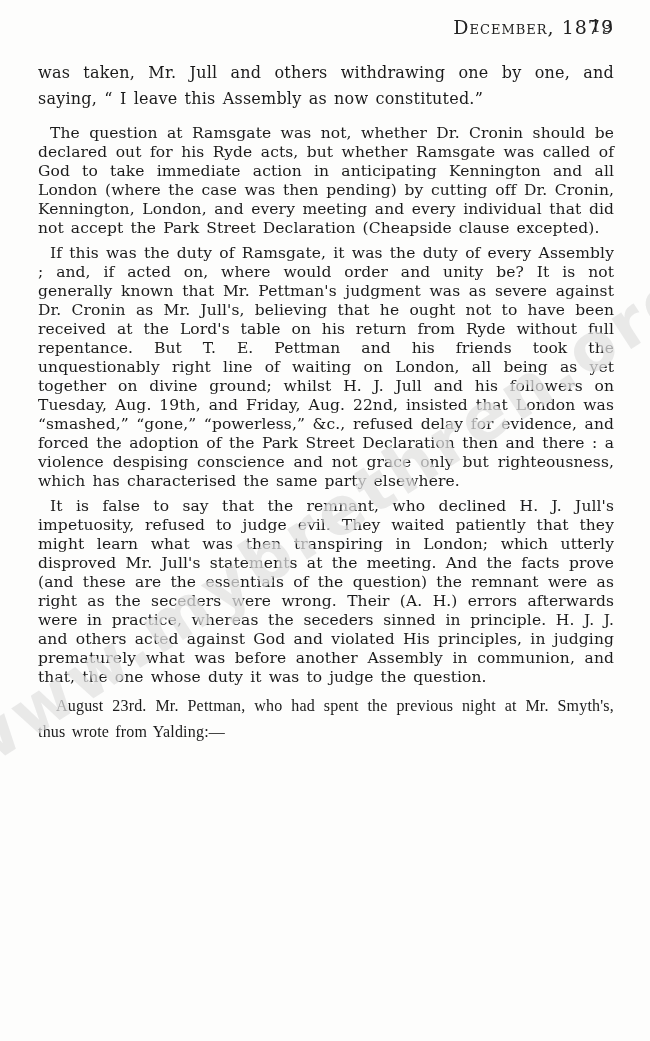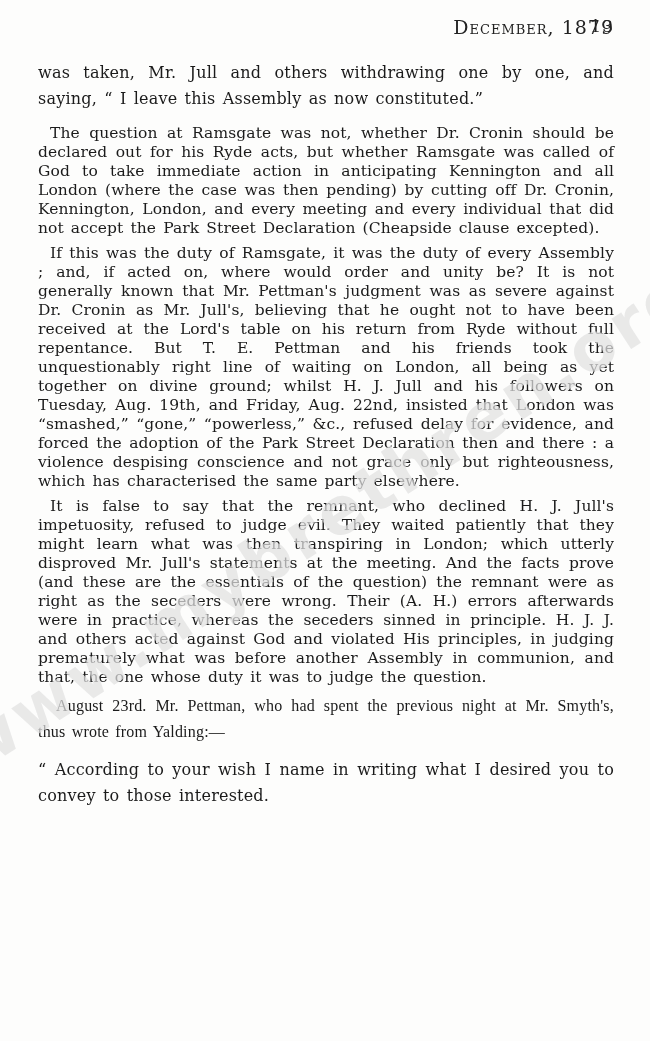--- a/index.html
+++ b/index.html
@@ -95,16 +95,15 @@
     <span class="page-number">13</span>
     <span class="page-date">December, 1879</span>
   </div>
 
   <div class="content">
     <p class="large">was taken, Mr. Jull and others withdrawing one by one, and saying, “ I leave this Assembly as now constituted.”</p>
     <p class="small indent-sm">The question at Ramsgate was not, whether Dr. Cronin should be declared out for his Ryde acts, but whether Ramsgate was called of God to take immediate action in anticipating Kennington and all London (where the case was then pending) by cutting off Dr. Cronin, Kennington, London, and every meeting and every individual that did not accept the Park Street Declaration (Cheapside clause excepted).</p>
     <p class="small indent-sm">If this was the duty of Ramsgate, it was the duty of every Assembly ; and, if acted on, where would order and unity be?  It is not generally known that Mr. Pettman's judgment was as severe against Dr. Cronin as Mr. Jull's, believing that he ought not to have been received at the Lord's table on his return from Ryde without full repentance.  But T. E. Pettman and his friends took the unquestionably right line of waiting on London, all being as yet together on divine ground; whilst H. J. Jull and his followers on Tuesday, Aug. 19th, and Friday, Aug. 22nd, insisted that London was “smashed,” “gone,” “powerless,” &amp;c., refused delay for evidence, and forced the adoption of the Park Street Declaration then and there : a violence despising conscience and not grace only but righteousness, which has characterised the same party elsewhere.</p>
     <p class="small indent-sm">It is false to say that the remnant, who declined H. J. Jull's impetuosity, refused to judge evil.  They waited patiently that they might learn what was then transpiring in London; which utterly disproved Mr. Jull's statements at the meeting.  And the facts prove (and these are the essentials of the question) the remnant were as right as the seceders were wrong.  Their (A. H.) errors afterwards were in practice, whereas the seceders sinned in principle. H. J. J. and others acted against God and violated His principles, in judging prematurely what was before another Assembly in communion, and that, the one whose duty it was to judge the question.</p>
     <p class="large indent-lg gap-top">August 23rd.  Mr. Pettman, who had spent the previous night at Mr. Smyth's, thus wrote from Yalding:—</p>
-    <p class="large">“ According to your wish I name in writing what I desired you to convey to those interested.</p>
   </div>
 
 </div>
 
 </body></html>

